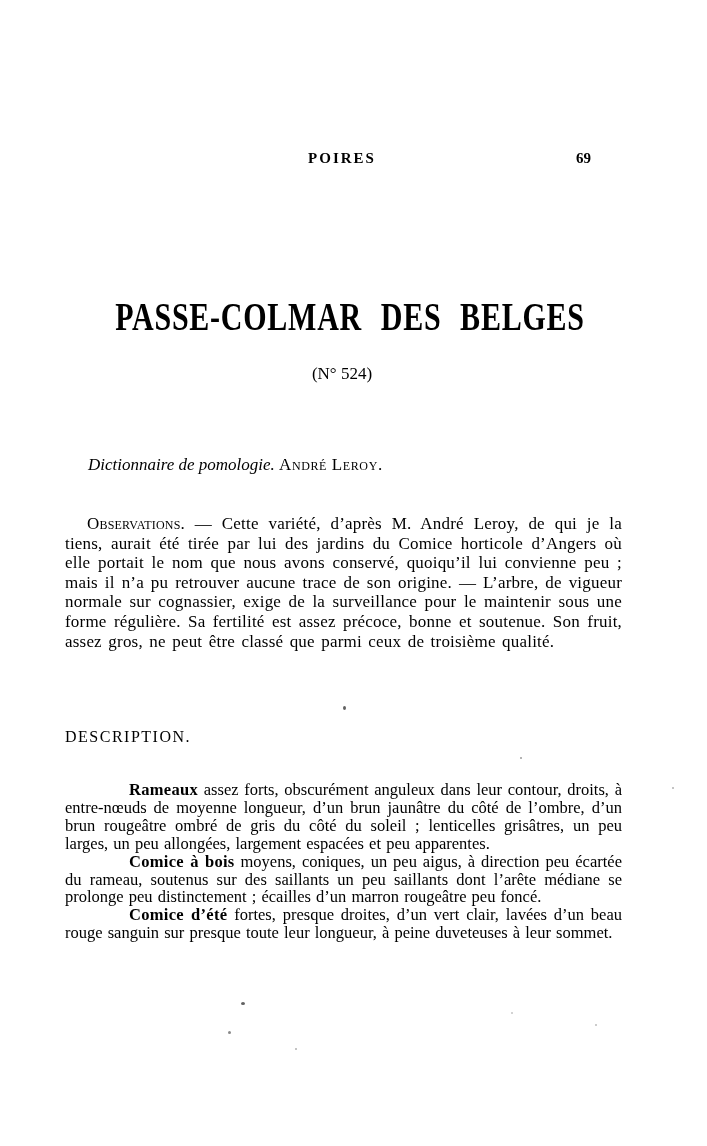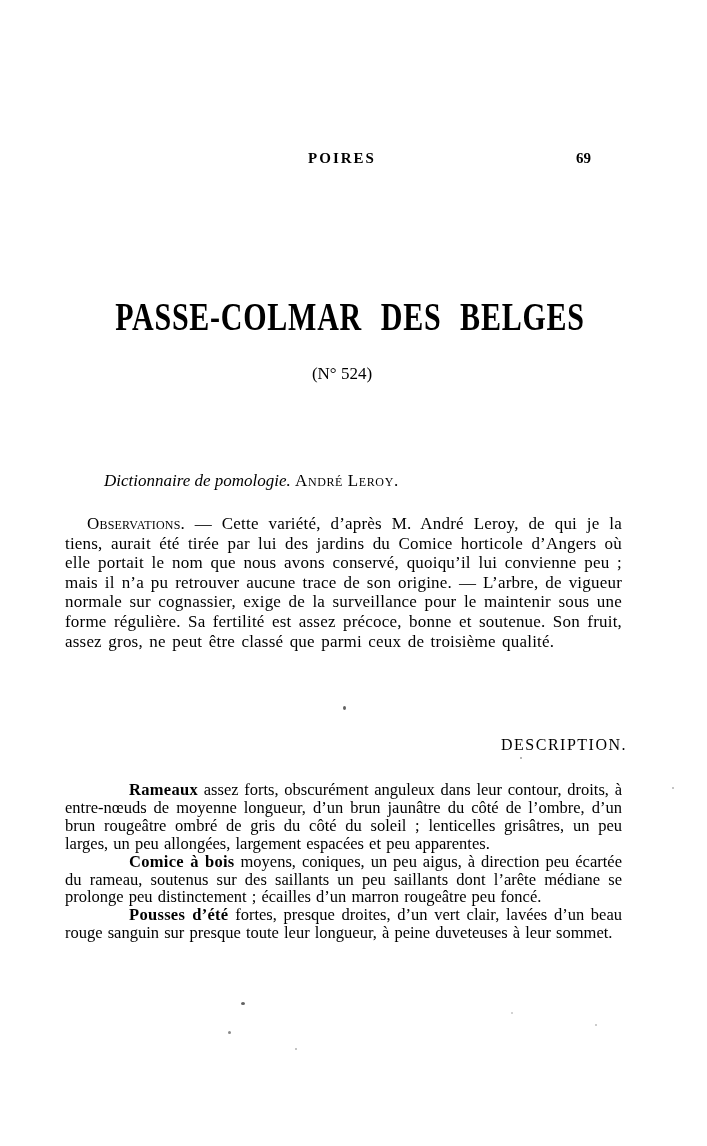--- a/index.html
+++ b/index.html
@@ -61,21 +61,21 @@
     text-align: center;
     font-size: 17px;
   }
 
   
   .reference {
     position: absolute;
     top: 455px;
     left: 88px;
     font-size: 17px;
-    margin: 16px;
+    margin: 0;
   }
   .reference .work { font-style: italic; }
   .reference .author {
     font-variant: small-caps;
     letter-spacing: 0.6px;
   }
 
   
   .observations {
     position: absolute;
@@ -91,22 +91,22 @@
     word-spacing: 2px;
   }
   .smallcaps { font-variant: small-caps; }
 
   
   .desc-heading {
     position: absolute;
     top: 728px;
     left: 65px;
     width: 554px;
-    margin: 8px;
-    text-align: right;
+    margin: 0;
+    text-align: left;
     font-size: 16px;
     font-weight: 400;
     letter-spacing: 1.5px;
   }
 
   
   .desc-body {
     position: absolute;
     top: 781px;
     left: 65px;
@@ -166,21 +166,21 @@
   <div class="desc-body">
     <p>
       <b>Rameaux</b>
       <span>assez forts, obscurément anguleux dans leur contour, droits, à entre-nœuds de moyenne longueur, d’un brun jaunâtre du côté de l’ombre, d’un brun rougeâtre ombré de gris du côté du soleil ; lenticelles grisâtres, un peu larges, un peu allongées, largement espacées et peu apparentes.</span>
     </p>
     <p>
       <b>Comice à bois</b>
       <span>moyens, coniques, un peu aigus, à direction peu écartée du rameau, soutenus sur des saillants un peu saillants dont l’arête médiane se prolonge peu distinctement ; écailles d’un marron rougeâtre peu foncé.</span>
     </p>
     <p>
-      <b>Pousses d’été</b>
+      <b>Comice d’été</b>
       <span>fortes, presque droites, d’un vert clair, lavées d’un beau rouge sanguin sur presque toute leur longueur, à peine duveteuses à leur sommet.</span>
     </p>
   </div>
 
   <span class="speck s1"></span>
   <span class="speck s2"></span>
   <span class="speck s3"></span>
   <span class="speck s4"></span>
   <span class="speck s5"></span>
   <span class="speck s6"></span>

